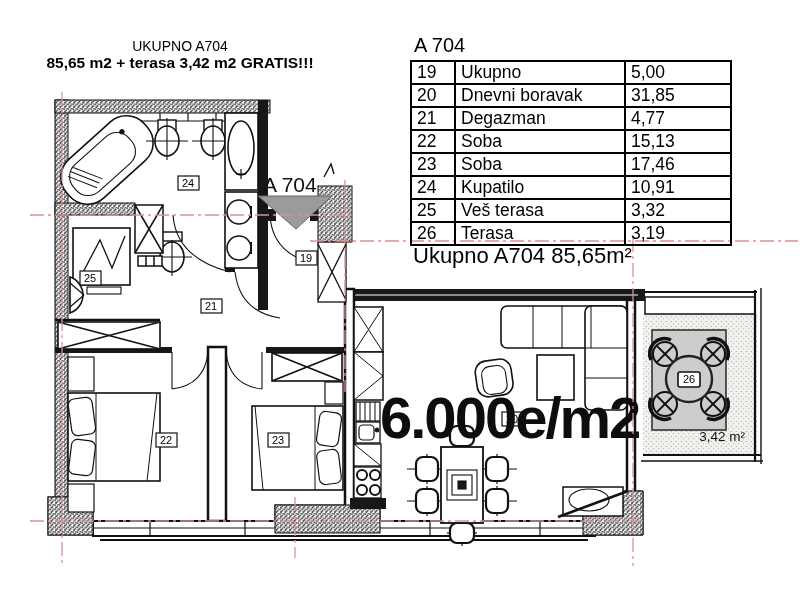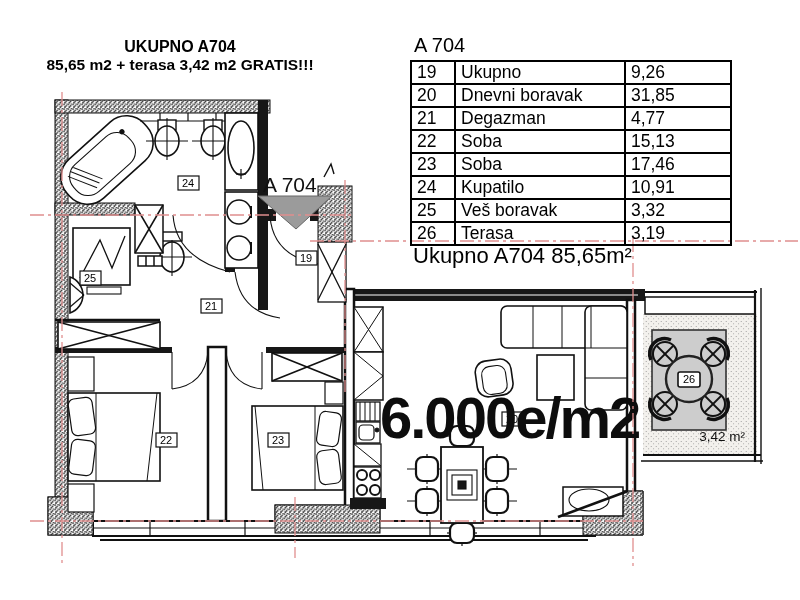--- a/index.html
+++ b/index.html
@@ -1,21 +1,21 @@
 <!DOCTYPE html>
 <html><head>
 <meta charset="utf-8">
 <style>
   html,body{margin:0;padding:0;background:#fff;}
   #app{position:relative;width:800px;height:600px;background:#ffffff;overflow:hidden;
        font-family:"Liberation Sans",sans-serif;color:#000;}
   #plan-svg{position:absolute;left:0;top:0;z-index:0;}
   .overlay{position:absolute;z-index:1;}
   #header-block{left:30px;top:38px;width:300px;text-align:center;}
-  #header-line1{font-size:16px;font-weight:bold;}
+  #header-line1{font-size:14px;font-weight:normal;}
   #header-line2{font-size:15.5px;font-weight:bold;white-space:nowrap;}
   #table-block{left:410px;top:34px;width:322px;}
   #table-title{font-size:20px;padding-left:4px;margin-bottom:3px;}
   table.area{border-collapse:collapse;width:320px;table-layout:fixed;}
   table.area td{border:2px solid #000;font-size:17.5px;height:20px;padding:0 0 0 5px;
                 white-space:nowrap;overflow:hidden;}
   table.area col.c-num{width:44px;}
   table.area col.c-name{width:170px;}
   table.area col.c-area{width:106px;}
   #table-total{left:413px;top:243px;font-size:22px;white-space:nowrap;}
@@ -373,21 +373,21 @@
   <table class="area">
     <colgroup>
           <col class="c-num">
           <col class="c-name">
           <col class="c-area">
         </colgroup>
     <tbody>
           <tr>
             <td>19</td>
             <td>Ukupno</td>
-            <td>9,26</td>
+            <td>5,00</td>
           </tr>
           <tr>
             <td>20</td>
             <td>Dnevni boravak</td>
             <td>31,85</td>
           </tr>
           <tr>
             <td>21</td>
             <td>Degazman</td>
             <td>4,77</td>
@@ -402,21 +402,21 @@
             <td>Soba</td>
             <td>17,46</td>
           </tr>
           <tr>
             <td>24</td>
             <td>Kupatilo</td>
             <td>10,91</td>
           </tr>
           <tr>
             <td>25</td>
-            <td>Veš boravak</td>
+            <td>Veš terasa</td>
             <td>3,32</td>
           </tr>
           <tr>
             <td>26</td>
             <td>Terasa</td>
             <td>3,19</td>
           </tr>
         </tbody>
   </table>
 </div>

